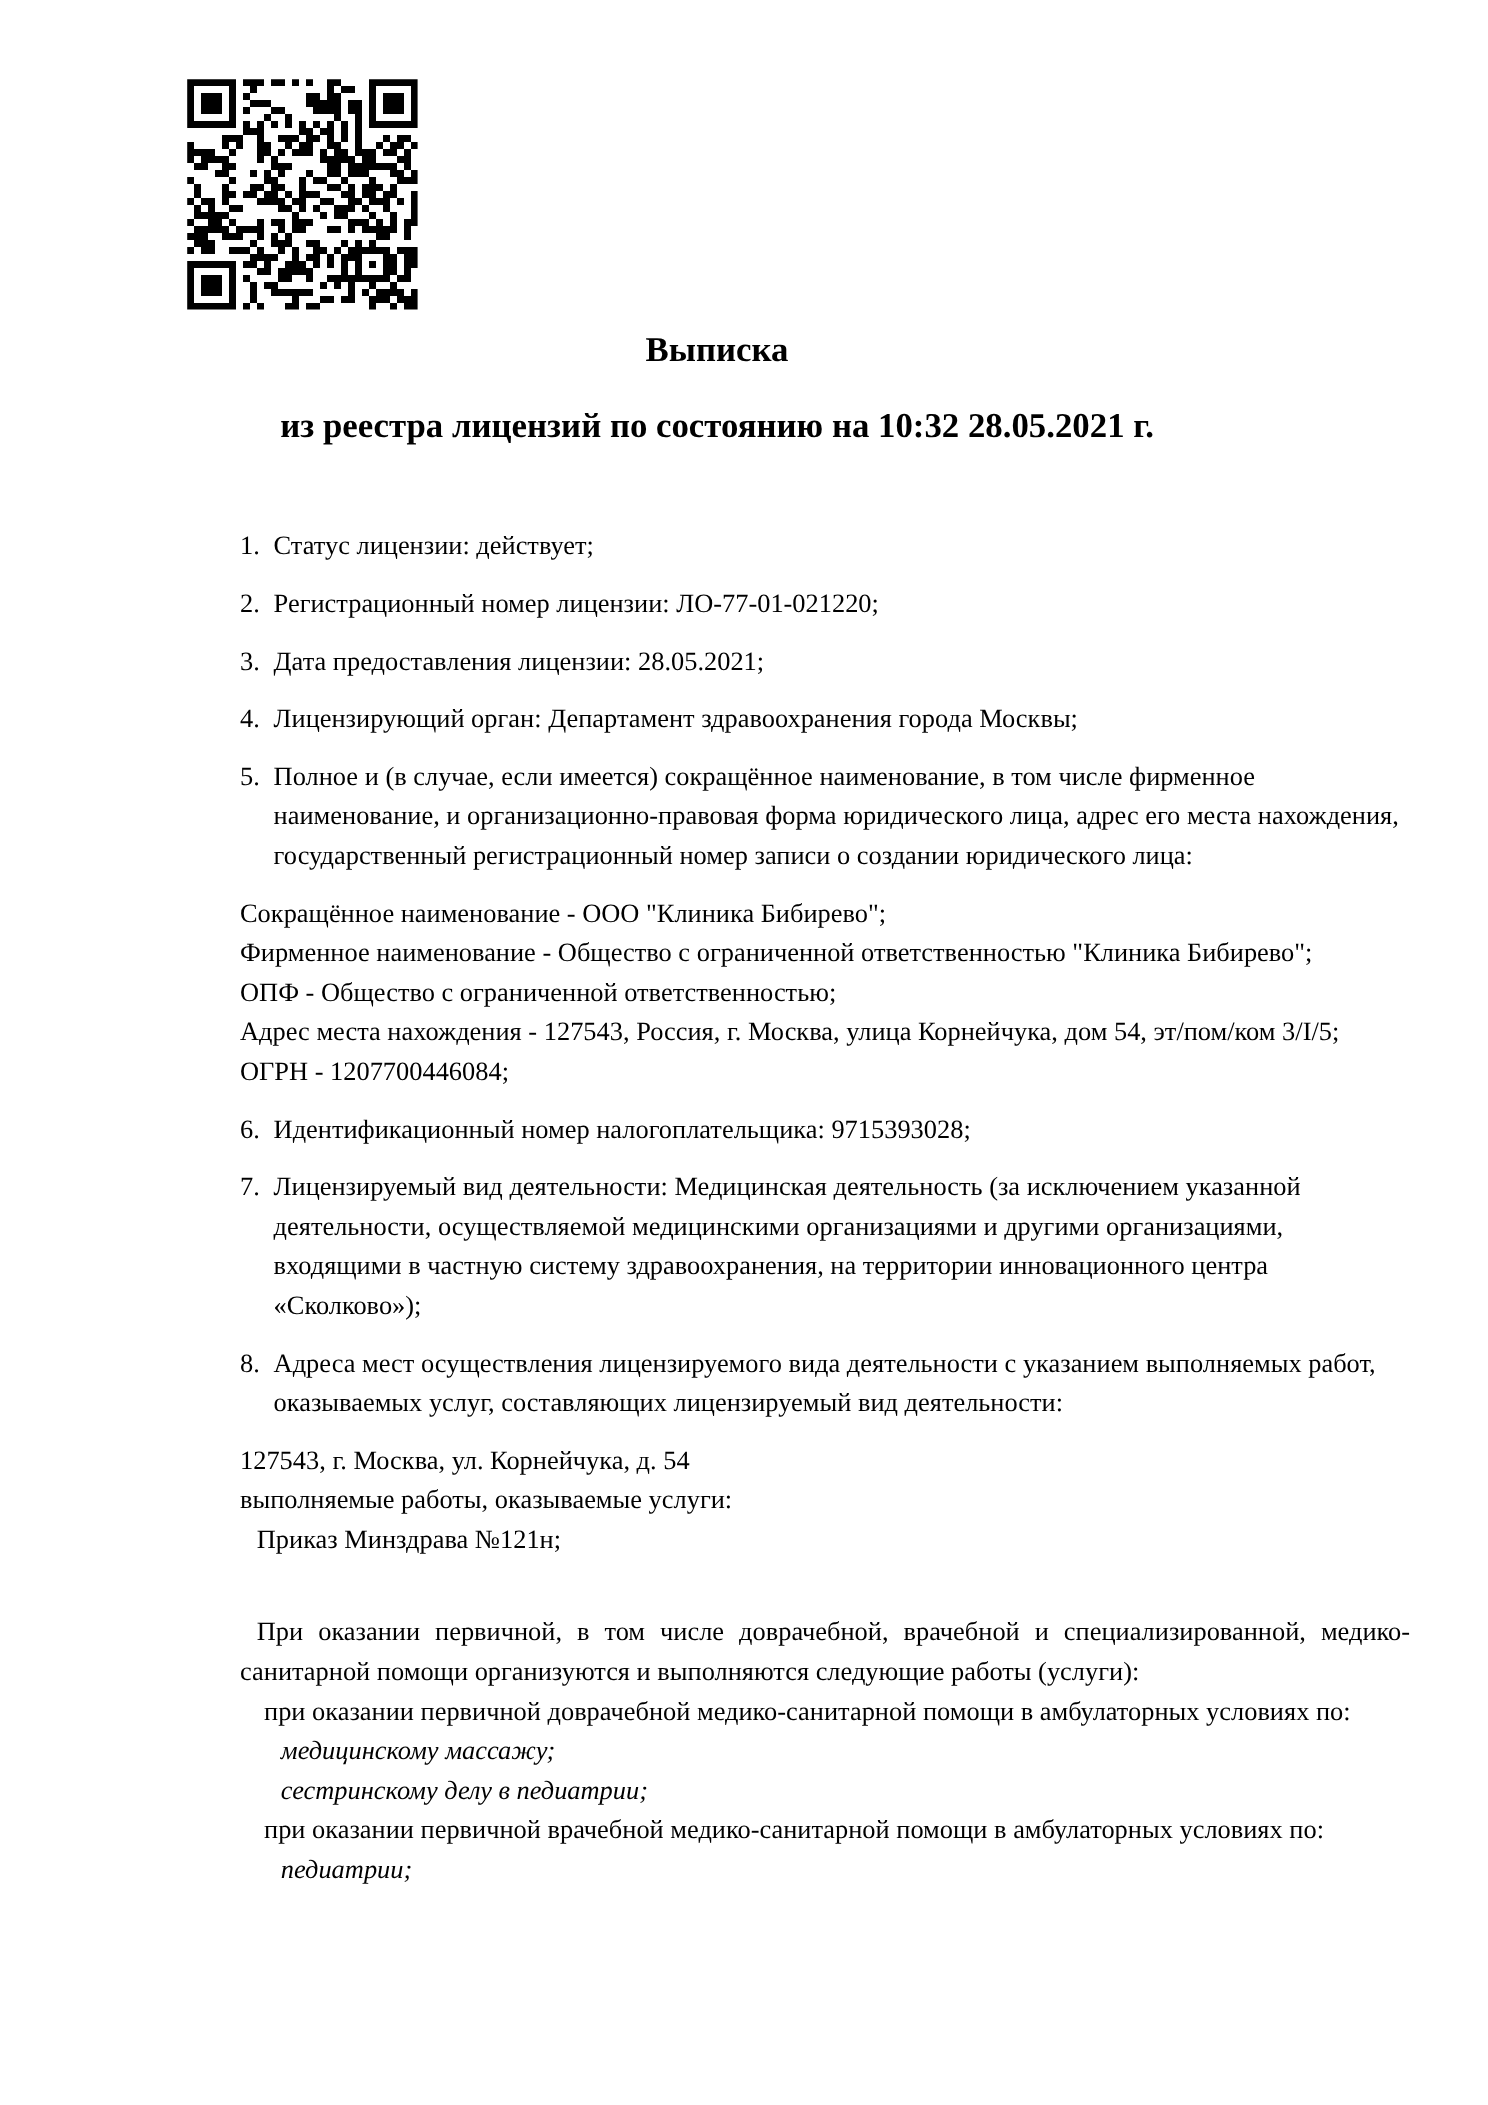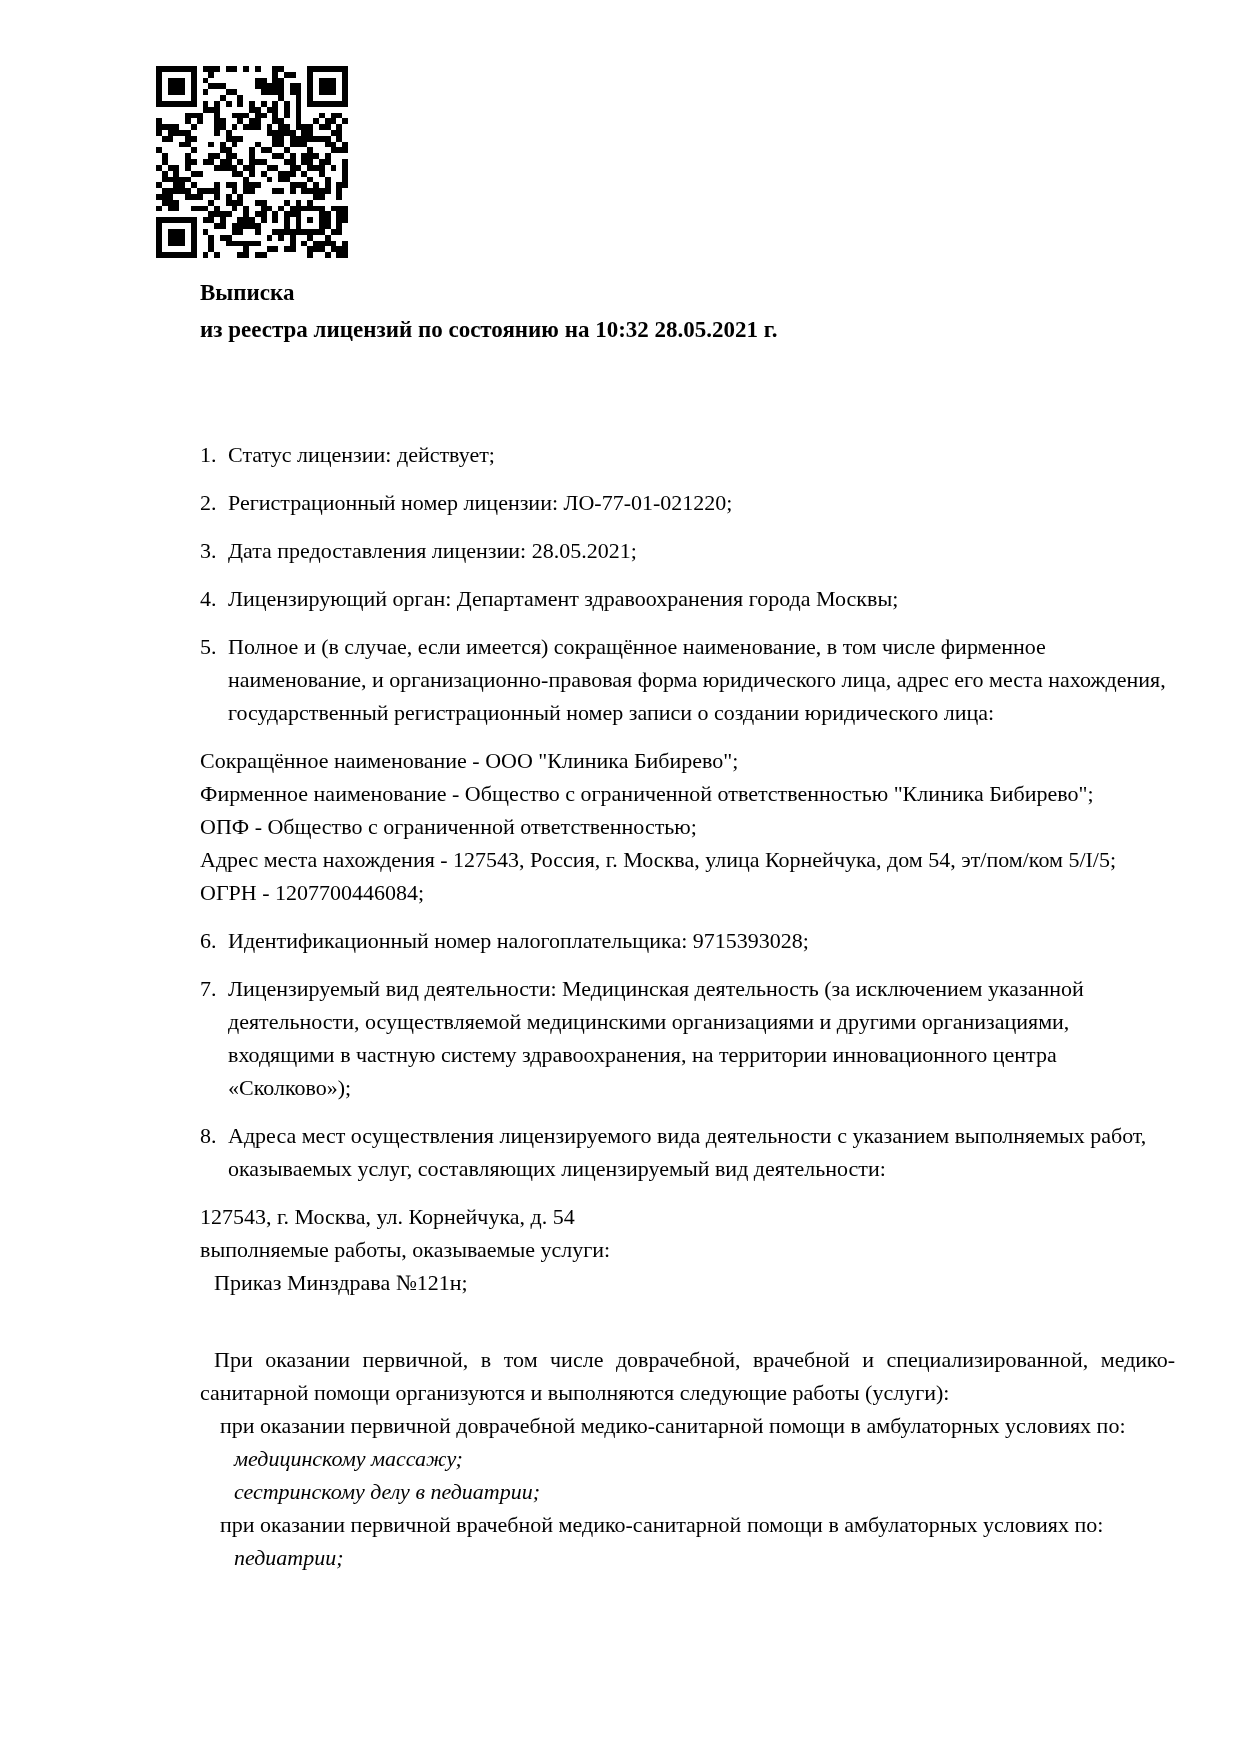--- a/index.html
+++ b/index.html
@@ -18,26 +18,26 @@
     top: 66px;
     width: 192px;
     height: 192px;
   }
   .qr svg { display: block; width: 100%; height: 100%; }
   .heading {
     position: absolute;
     left: 200px;
     top: 276px;
     width: 795px;
-    text-align: left;
+    text-align: center;
     font-weight: bold;
-    font-size: 23px;
+    font-size: 29px;
     line-height: 33px;
   }
-  .subtitle { margin-top: 4px; }
+  .subtitle { margin-top: 30px; }
   .content {
     position: absolute;
     left: 200px;
     top: 438px;
     width: 975px;
     font-size: 22px;
     line-height: 33px;
     text-align: left;
   }
   .item {
@@ -105,21 +105,21 @@
     </div>
 
     <div class="item">
       <span class="num">5.</span><span>Полное и (в случае, если имеется) сокращённое наименование, в том числе фирменное наименование, и организационно-правовая форма юридического лица, адрес его места нахождения, государственный регистрационный номер записи о создании юридического лица:</span>
     </div>
 
     <div class="org-block">
       <div class="org-line">Сокращённое наименование - ООО "Клиника Бибирево";</div>
       <div class="org-line">Фирменное наименование - Общество с ограниченной ответственностью "Клиника Бибирево";</div>
       <div class="org-line">ОПФ - Общество с ограниченной ответственностью;</div>
-      <div class="org-line">Адрес места нахождения - 127543, Россия, г. Москва, улица Корнейчука, дом 54, эт/пом/ком 5/I/5;</div>
+      <div class="org-line">Адрес места нахождения - 127543, Россия, г. Москва, улица Корнейчука, дом 54, эт/пом/ком 3/I/5;</div>
       <div class="org-line">ОГРН - 1207700446084;</div>
     </div>
 
     <div class="item">
       <span class="num">6.</span><span>Идентификационный номер налогоплательщика: 9715393028;</span>
     </div>
 
     <div class="item">
       <span class="num">7.</span><span>Лицензируемый вид деятельности: Медицинская деятельность (за исключением указанной деятельности, осуществляемой медицинскими организациями и другими организациями, входящими в частную систему здравоохранения, на территории инновационного центра «Сколково»);</span>
     </div>

